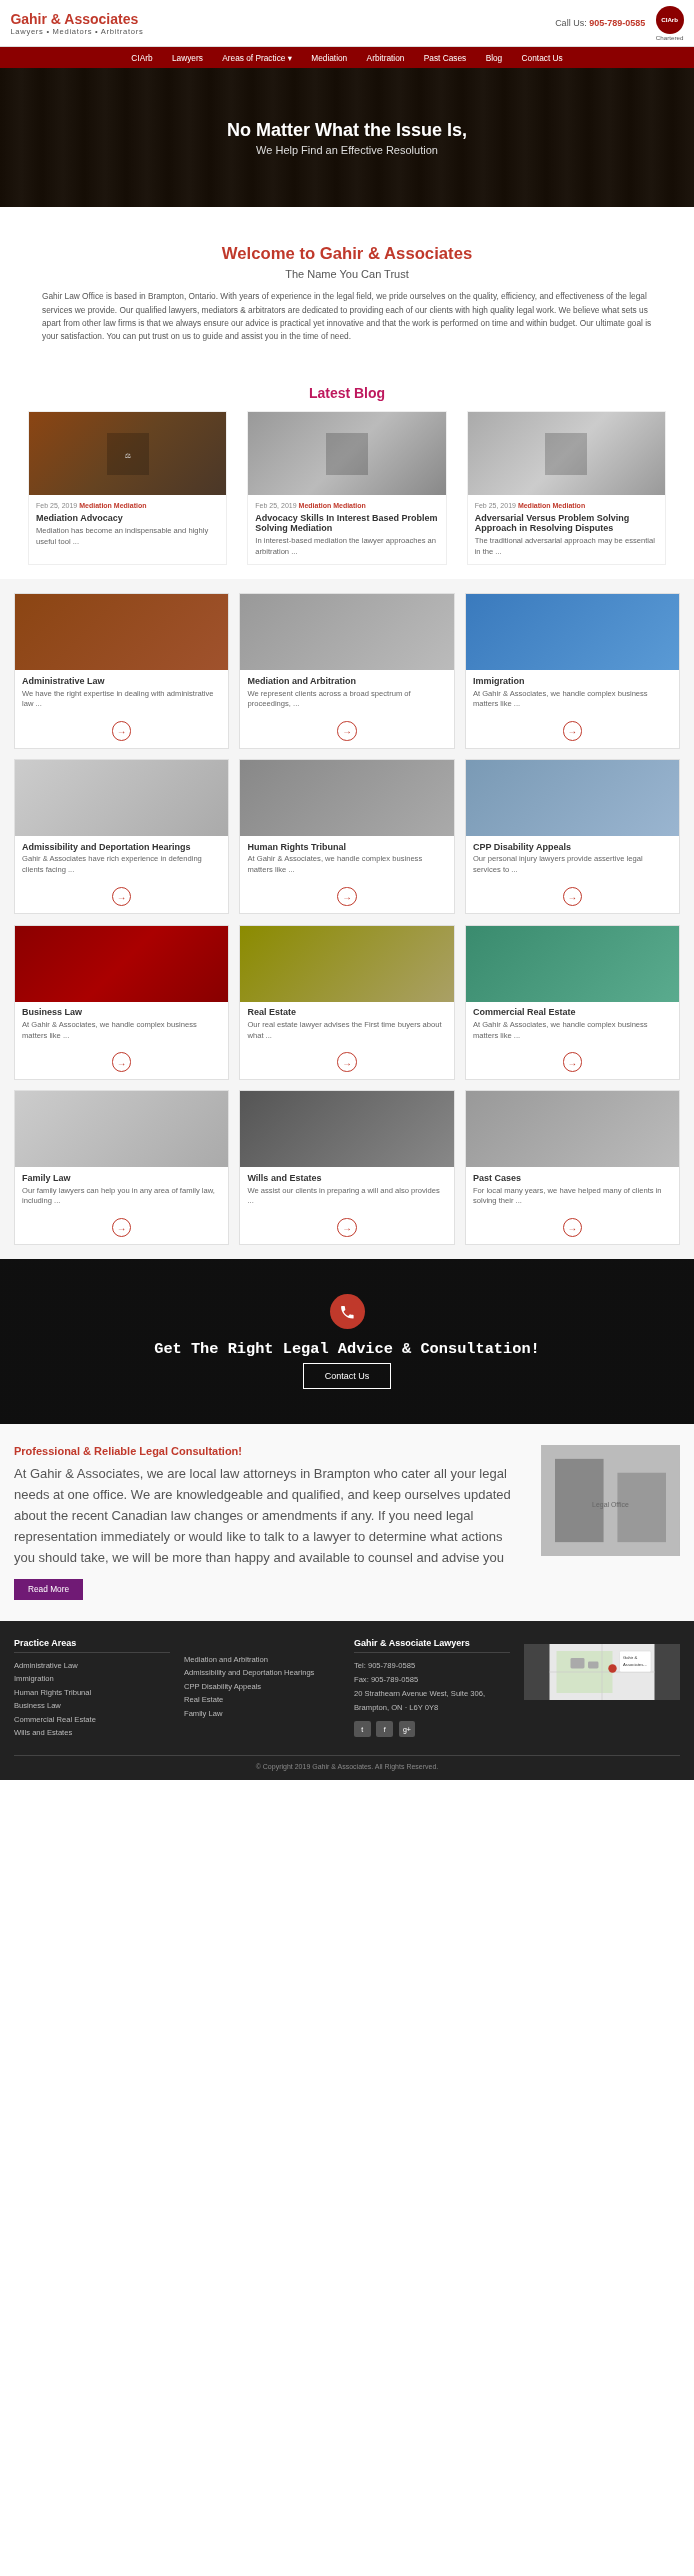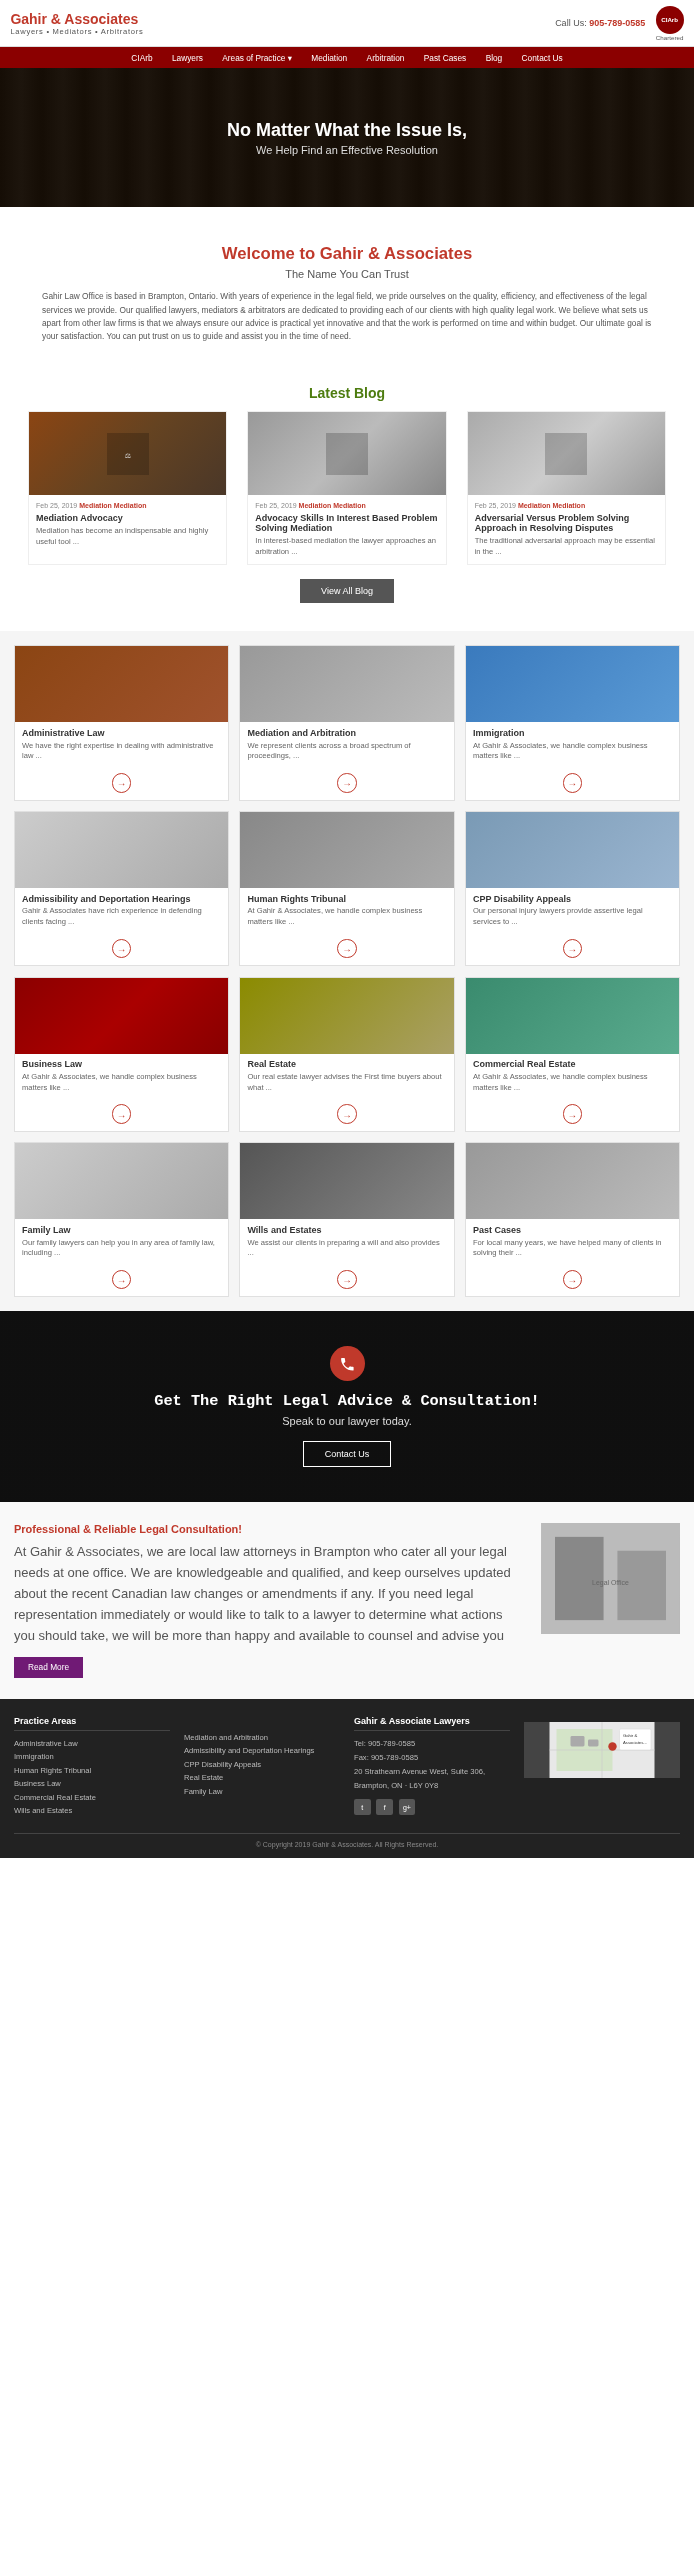--- a/index.html
+++ b/index.html
@@ -27,21 +27,21 @@
     .hero-text h1 { font-size: 18px; font-weight: bold; }
     .hero-text p { font-size: 11px; margin-top: 3.5px; color: #ddd; }
 
     
     .welcome { text-align: center; padding: 24px 42px; }
     .welcome h2 { color: #c0392b; font-size: 16.7px; margin-bottom: 3.5px; margin-top: 13px; }
     .welcome h3 { color: #555; font-size: 11px; margin-bottom: 10.4px; font-weight: normal; }
     .welcome p { font-size: 8.3px; color: #555; line-height: 1.6; text-align: left; }
 
     
-    .section-title { text-align: center; color: #4d7c0f; font-size: 14px; margin: 17.4px 0 10.4px; }
+    .section-title { text-align: center; color: #be185d; font-size: 14px; margin: 17.4px 0 10.4px; }
     .blog-grid { display: flex; gap: 20px; padding: 0 14px; justify-content: center; }
     .blog-card { flex: 1; max-width: 208px; border: 0.7px solid #eee; }
     .blog-card-img { width: 100%; height: 83px; background: #ccc; display: flex; align-items: center; justify-content: center; overflow: hidden; }
     .blog-img-law { background: linear-gradient(135deg, #8b4513 0%, #654321 50%, #4a3728 100%); }
     .blog-img-hands { background: linear-gradient(135deg, #999 0%, #bbb 50%, #888 100%); }
     .blog-img-write { background: linear-gradient(135deg, #aaa 0%, #ccc 50%, #999 100%); }
     .blog-card-body { padding: 7px; }
     .blog-date-tag { font-size: 7px; color: #888; margin-bottom: 3.5px; }
     .blog-tag { color: #c0392b; font-weight: bold; }
     .blog-card h4 { font-size: 9px; color: #333; margin-bottom: 3.5px; }
@@ -197,23 +197,20 @@
         <div class="blog-date-tag">
           <span>Feb 25, 2019</span>
           <span class="blog-tag">Mediation</span>
           <span class="blog-tag">Mediation</span>
         </div>
         <h4>Adversarial Versus Problem Solving Approach in Resolving Disputes</h4>
         <p>The traditional adversarial approach may be essential in the ...</p>
       </div>
     </div>
   </div>
-  <div class="view-all-btn-wrap">
-    <a class="view-all-btn" href="#">View All Blog</a>
-  </div>
 </div>
 
 <div class="services-section">
   <div class="services-grid">
 
     <div class="service-card">
       <div class="service-img simg-admin"></div>
       <div class="service-body">
         <h4>Administrative Law</h4>
         <p>We have the right expertise in dealing with administrative law ...</p>
@@ -323,21 +320,20 @@
   </div>
 </div>
 
 <div class="cta-banner">
   <div class="cta-icon">
     <svg width="16.7" height="16.7" viewBox="0 0 24 24" fill="white">
       <path d="M6.6 10.8c1.4 2.8 3.8 5.1 6.6 6.6l2.2-2.2c.3-.3.7-.4 1-.2 1.1.4 2.3.6 3.6.6.6 0 1 .4 1 1V20c0 .6-.4 1-1 1-9.4 0-17-7.6-17-17 0-.6.4-1 1-1h3.5c.6 0 1 .4 1 1 0 1.3.2 2.5.6 3.6.1.3 0 .7-.2 1L6.6 10.8z"></path>
     </svg>
   </div>
   <h2>Get The Right Legal Advice &amp; Consultation!</h2>
-  <p>Speak to our lawyer today.</p>
   <a class="contact-btn" href="#">Contact Us</a>
 </div>
 
 <div class="bottom-info">
   <div class="bottom-info-text">
     <h3>Professional &amp; Reliable Legal Consultation!</h3>
     <p>At Gahir &amp; Associates, we are local law attorneys in Brampton who cater all your legal needs at one office. We are knowledgeable and qualified, and keep ourselves updated about the recent Canadian law changes or amendments if any. If you need legal representation immediately or would like to talk to a lawyer to determine what actions you should take, we will be more than happy and available to counsel and advise you</p>
     <a class="read-more-btn" href="#">Read More</a>
   </div>
   <div class="bottom-info-img">

